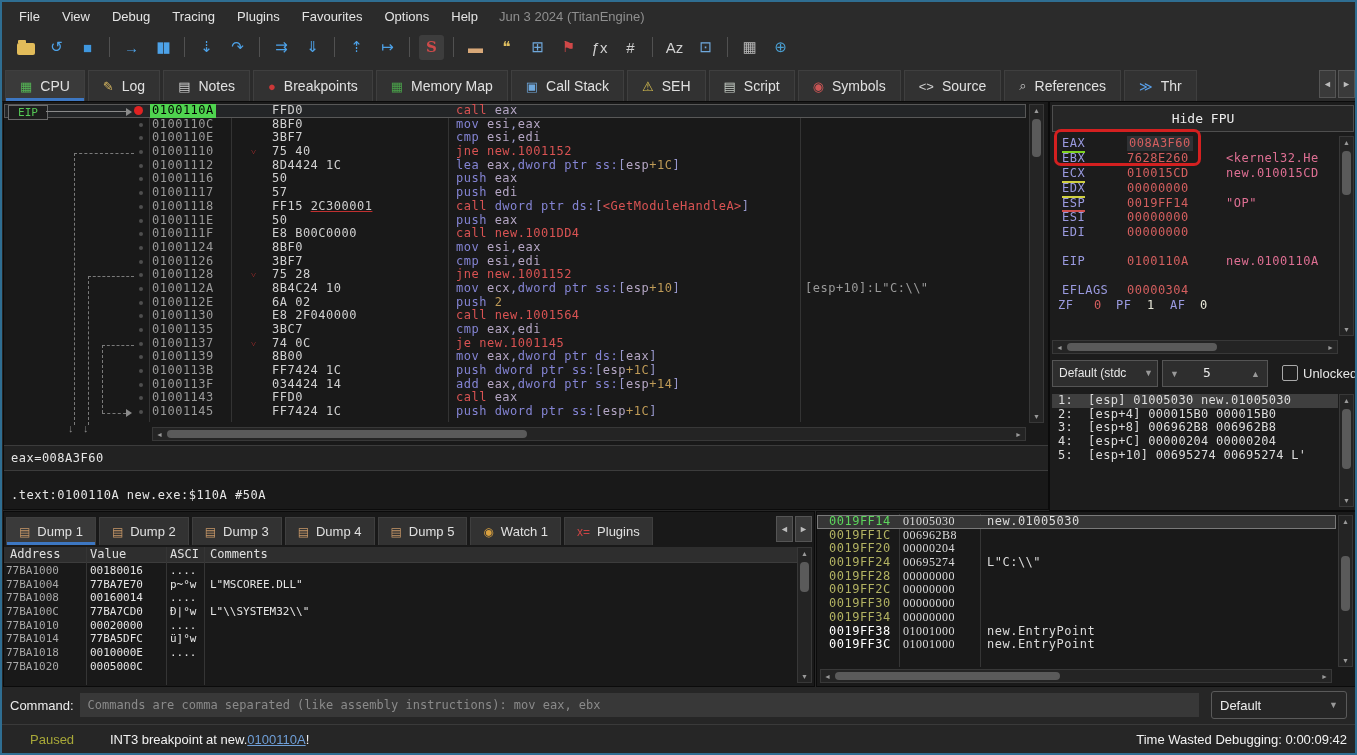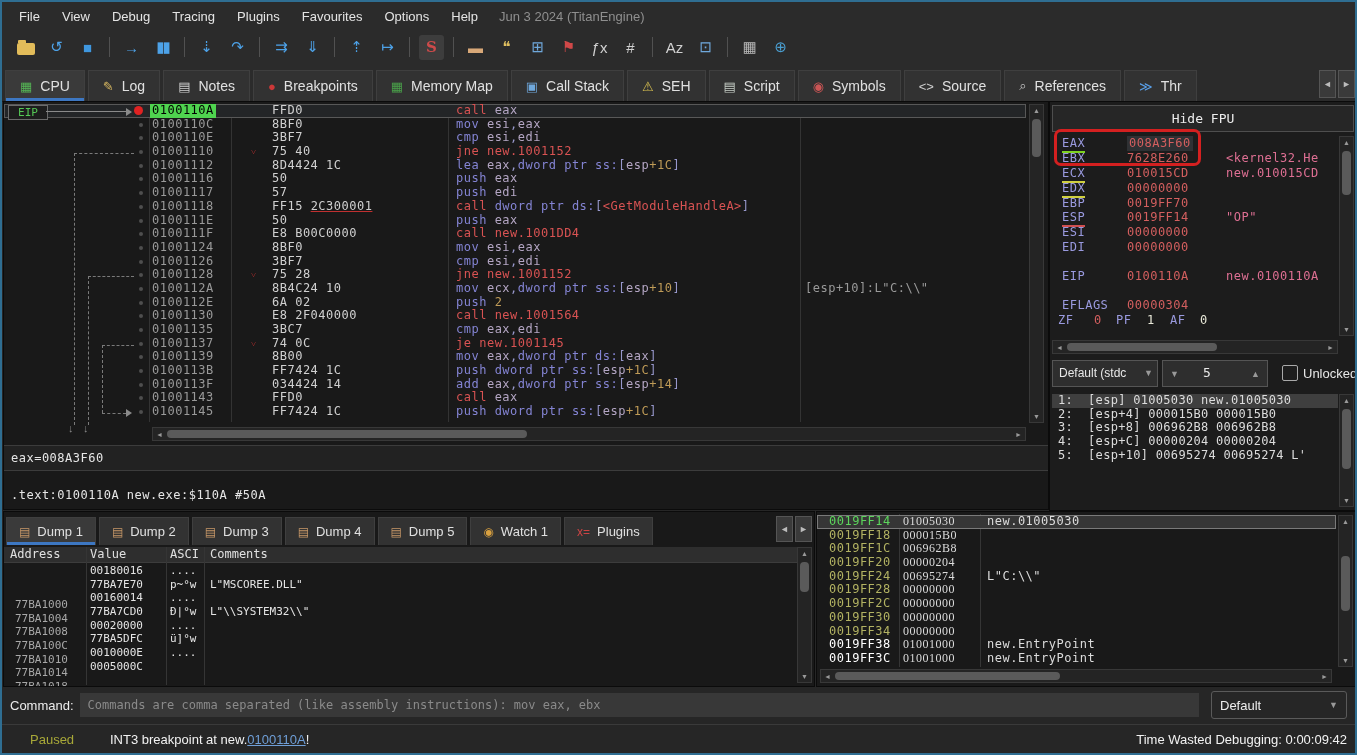--- a/index.html
+++ b/index.html
@@ -92,21 +92,21 @@
   #dump-tabs{position:absolute;left:2px;top:2px;right:34px;height:31px;display:flex;align-items:flex-end;overflow:hidden;}
   .dtab{height:27px;display:flex;align-items:center;padding:0 12px;background:#323232;border:1px solid #3f3f3f;border-bottom:none;margin-right:3px;color:#e0e0e0;font-size:13px;white-space:nowrap;}
   .dtab.active{background:#3a3a3a;box-shadow:inset 0 -3px 0 #3d77c2;}
   .dtab .tab-icon{font-size:12px;margin-right:7px;}
   .dump-nav{position:absolute;right:2px;top:4px;display:flex;}
   #dump-header{position:absolute;left:0;top:35px;width:795px;height:15px;background:#2e2e2e;border-bottom:1px solid #3c3c3c;}
   .dh{position:absolute;top:0;font-family:"DejaVu Sans Mono",monospace;font-size:12px;color:#e0e0e0;line-height:15px;}
   .dump-sep{position:absolute;top:35px;height:138px;width:1px;background:#353535;}
   #dump-rows{position:absolute;left:0;top:52px;width:795px;overflow:hidden;height:122px;}
   .du-row{position:relative;height:13.7px;line-height:13.7px;font-family:"DejaVu Sans Mono",monospace;font-size:11px;white-space:pre;}
-  .du-addr{position:absolute;left:11px;color:#a8a8a8;margin-top:34px;}
+  .du-addr{position:absolute;left:2px;color:#a8a8a8;}
   .du-val{position:absolute;left:86px;color:#e4e4e4;}
   .du-asc{position:absolute;left:166px;color:#e4e4e4;}
   .du-cmt{position:absolute;left:206px;color:#e4e4e4;}
 
   
   #stack{position:absolute;left:814px;top:509px;width:541px;height:176px;background:#191919;border:1px solid #0b0b0b;box-sizing:border-box;}
   #stack-rows{position:absolute;left:0;top:3px;right:20px;}
   .s-row{position:relative;height:13.7px;line-height:13.7px;font-family:"DejaVu Sans Mono",monospace;font-size:12px;letter-spacing:.5px;white-space:pre;}
   .s-row.sel{background:#363636;outline:1px solid #7a7a7a;outline-offset:-1px;}
   .s-addr{position:absolute;left:12px;color:#b2b262;}
@@ -311,24 +311,20 @@
         <div class="r-row">
           <span class="r-label u-yellow">ECX</span>
           <span class="r-val">010015CD</span>
           <span class="r-cmt">new.010015CD</span>
         </div>
         <div class="r-row">
           <span class="r-label u-yellow">EDX</span>
           <span class="r-val">00000000</span>
         </div>
         <div class="r-row">
-          <span class="r-label">EBP</span>
-          <span class="r-val">0019FF70</span>
-        </div>
-        <div class="r-row">
           <span class="r-label u-red">ESP</span>
           <span class="r-val">0019FF14</span>
           <span class="r-cmt">"OP"</span>
         </div>
         <div class="r-row">
           <span class="r-label">ESI</span>
           <span class="r-val">00000000</span>
         </div>
         <div class="r-row">
           <span class="r-label">EDI</span>
@@ -452,21 +448,20 @@
       <div class="sc-arr" style="bottom:2px;left:0;right:0;">▼</div>
       <div class="sc-thumb" style="left:2px;right:2px;top:14px;height:30px;"></div>
     </div>
   </div>
 
   <div id="stack">
     <div class="stack-sep" style="left:82px"></div>
     <div class="stack-sep" style="left:163px"></div>
     <div id="stack-rows">
         <div class="s-row sel"><span class="s-addr esp">0019FF14</span><span class="s-val">01005030</span><span class="s-cmt">new.01005030</span></div>
-        <div class="s-row"><span class="s-addr">0019FF18</span><span class="s-val">000015B0</span></div>
         <div class="s-row"><span class="s-addr">0019FF1C</span><span class="s-val">006962B8</span></div>
         <div class="s-row"><span class="s-addr">0019FF20</span><span class="s-val">00000204</span></div>
         <div class="s-row"><span class="s-addr">0019FF24</span><span class="s-val">00695274</span><span class="s-cmt">L"C:\\"</span></div>
         <div class="s-row"><span class="s-addr">0019FF28</span><span class="s-val">00000000</span></div>
         <div class="s-row"><span class="s-addr">0019FF2C</span><span class="s-val">00000000</span></div>
         <div class="s-row"><span class="s-addr">0019FF30</span><span class="s-val">00000000</span></div>
         <div class="s-row"><span class="s-addr">0019FF34</span><span class="s-val">00000000</span></div>
         <div class="s-row"><span class="s-addr ebp">0019FF38</span><span class="s-val">01001000</span><span class="s-cmt">new.EntryPoint</span></div>
         <div class="s-row"><span class="s-addr ebp">0019FF3C</span><span class="s-val">01001000</span><span class="s-cmt">new.EntryPoint</span></div>
       </div>

